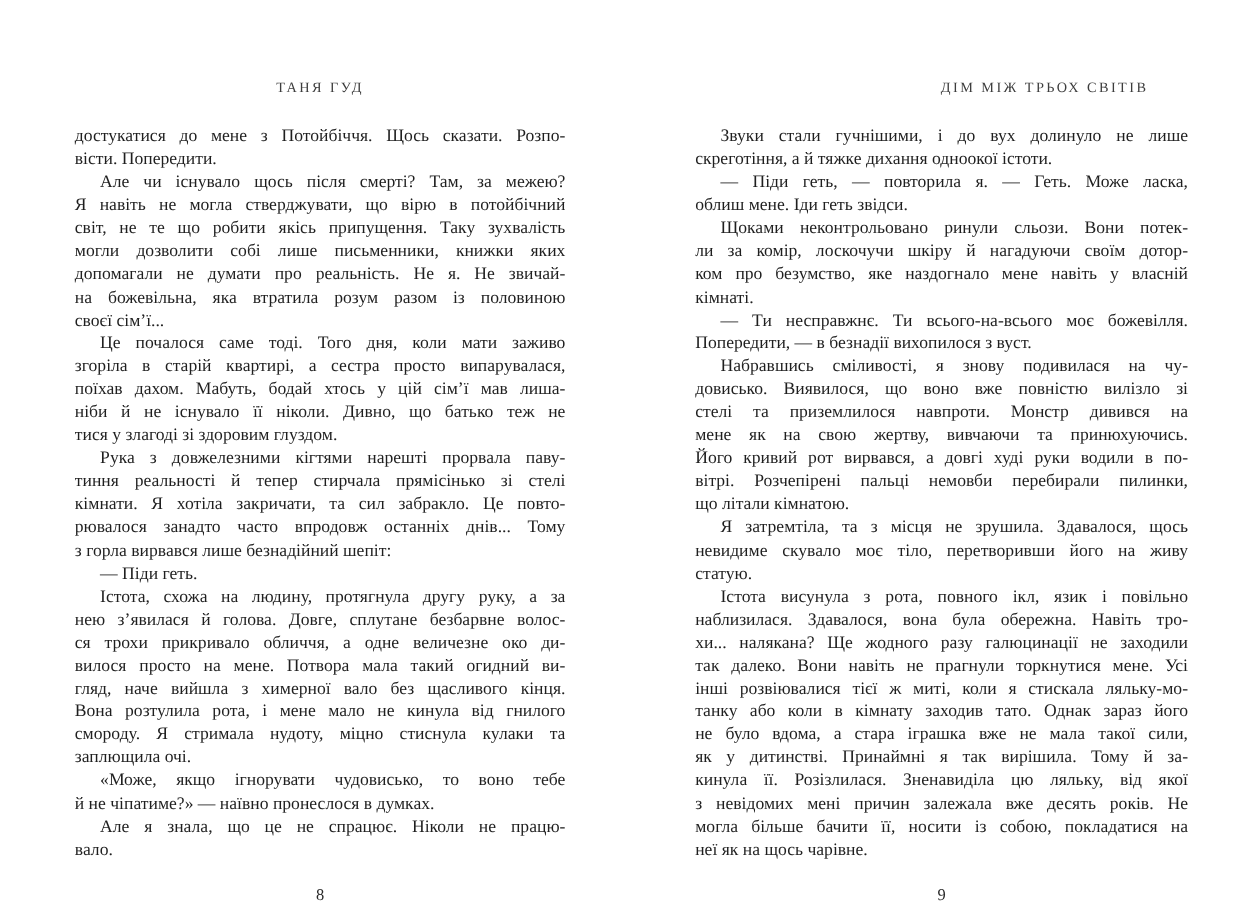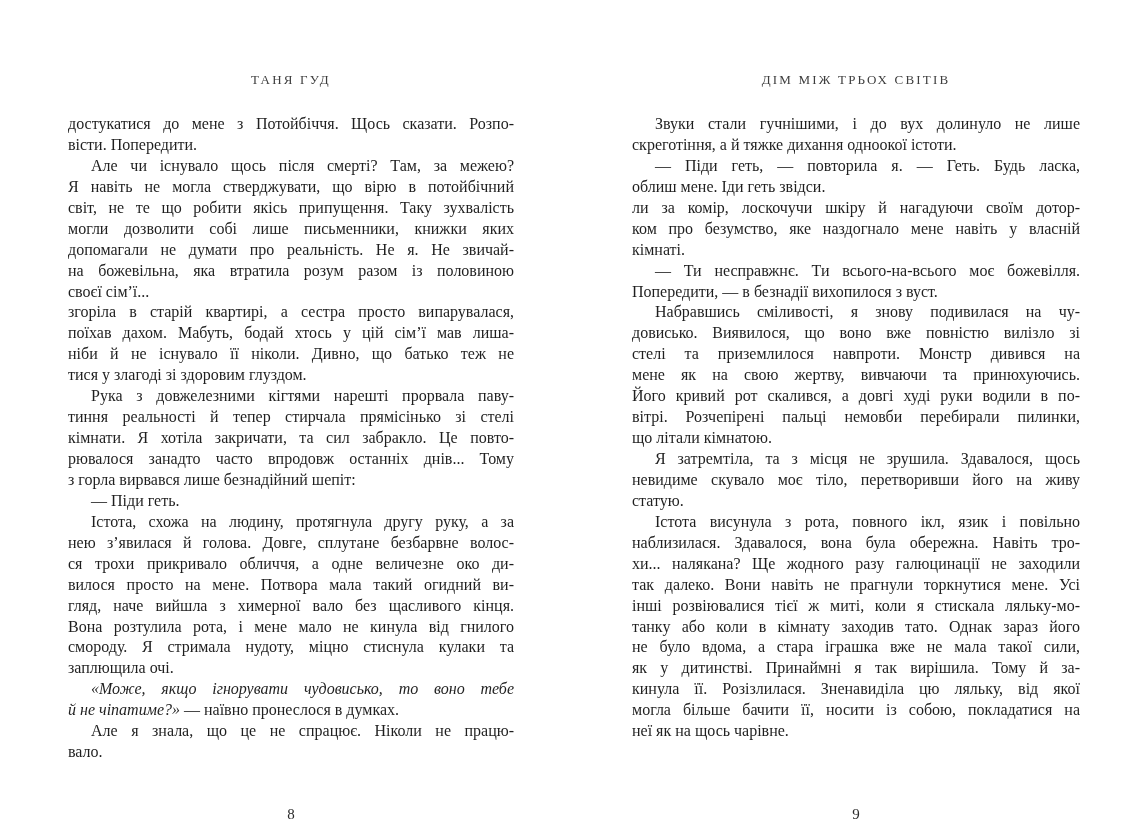--- a/index.html
+++ b/index.html
@@ -9,34 +9,34 @@
     font-family:"Liberation Serif","DejaVu Serif",serif;
     color:#1f1f1f;
     margin-top:30px;
   }
   .running-head {
     position:absolute; top:42px; height:16px;
     font-size:13px; letter-spacing:2.2px; color:#3d3d3d;
     text-align:center; white-space:nowrap;
   }
   .head-left  { left:68px;  width:446px; }
-  .head-right { left:632px; width:448px; }
+  .head-right { left:596px; width:448px;text-align:right; }
   .lines-block {
     position:absolute; top:84px; font-size:16px;
   }
   .lines-left  { left:68px;  width:446px; }
   .lines-right { left:632px; width:448px; }
   .line {
     height:20.95px; line-height:20.95px;
     text-align:justify; text-align-last:justify;
     white-space:normal;
   }
   .line.para-end { text-align-last:left; }
   .line.indent { text-indent:23px; }
-  .it { font-style:italic; }
+  .it { }
   .folio {
     position:absolute; top:776px; height:20px;
     font-size:15px; color:#2a2a2a; text-align:center;
   }
   .folio-left  { left:68px;  width:446px; }
   .folio-right { left:632px; width:448px; }
 </style>
 </head>
 <body>
 
@@ -49,20 +49,21 @@
   <div class="lines-block lines-left">
       <div class="line"><span>достукатися до мене з Потойбіччя. Щось сказати. Розпо-</span></div>
       <div class="line para-end"><span>вісти. Попередити.</span></div>
       <div class="line indent"><span>Але чи існувало щось після смерті? Там, за межею?</span></div>
       <div class="line"><span>Я навіть не могла стверджувати, що вірю в потойбічний</span></div>
       <div class="line"><span>світ, не те що робити якісь припущення. Таку зухвалість</span></div>
       <div class="line"><span>могли дозволити собі лише письменники, книжки яких</span></div>
       <div class="line"><span>допомагали не думати про реальність. Не я. Не звичай-</span></div>
       <div class="line"><span>на божевільна, яка втратила розум разом із половиною</span></div>
       <div class="line para-end"><span>своєї сім’ї...</span></div>
+      <div class="line indent"><span>Це почалося саме тоді. Того дня, коли мати заживо</span></div>
       <div class="line"><span>згоріла в старій квартирі, а сестра просто випарувалася,</span></div>
       <div class="line"><span>поїхав дахом. Мабуть, бодай хтось у цій сім’ї мав лиша-</span></div>
       <div class="line"><span>ніби й не існувало її ніколи. Дивно, що батько теж не</span></div>
       <div class="line para-end"><span>тися у злагоді зі здоровим глуздом.</span></div>
       <div class="line indent"><span>Рука з довжелезними кігтями нарешті прорвала паву-</span></div>
       <div class="line"><span>тиння реальності й тепер стирчала прямісінько зі стелі</span></div>
       <div class="line"><span>кімнати. Я хотіла закричати, та сил забракло. Це повто-</span></div>
       <div class="line"><span>рювалося занадто часто впродовж останніх днів... Тому</span></div>
       <div class="line para-end"><span>з горла вирвався лише безнадійний шепіт:</span></div>
       <div class="line indent para-end"><span>— Піди геть.</span></div>
@@ -76,46 +77,48 @@
       <div class="line para-end"><span>заплющила очі.</span></div>
       <div class="line indent"><span class="it">«Може, якщо ігнорувати чудовисько, то воно тебе</span></div>
       <div class="line para-end"><span class="it">й не чіпатиме?»</span><span> — наївно пронеслося в думках.</span></div>
       <div class="line indent"><span>Але я знала, що це не спрацює. Ніколи не працю-</span></div>
       <div class="line para-end"><span>вало.</span></div>
     </div>
 
   <div class="lines-block lines-right">
       <div class="line indent"><span>Звуки стали гучнішими, і до вух долинуло не лише</span></div>
       <div class="line para-end"><span>скреготіння, а й тяжке дихання одноокої істоти.</span></div>
-      <div class="line indent"><span>— Піди геть, — повторила я. — Геть. Будь ласка,</span></div>
+      <div class="line indent"><span>— Піди геть, — повторила я. — Геть. Може ласка,</span></div>
       <div class="line para-end"><span>облиш мене. Іди геть звідси.</span></div>
+      <div class="line indent"><span>Щоками неконтрольовано ринули сльози. Вони потек-</span></div>
       <div class="line"><span>ли за комір, лоскочучи шкіру й нагадуючи своїм дотор-</span></div>
       <div class="line"><span>ком про безумство, яке наздогнало мене навіть у власній</span></div>
       <div class="line para-end"><span>кімнаті.</span></div>
       <div class="line indent"><span>— Ти несправжнє. Ти всього-на-всього моє божевілля.</span></div>
       <div class="line para-end"><span>Попередити, — в безнадії вихопилося з вуст.</span></div>
       <div class="line indent"><span>Набравшись сміливості, я знову подивилася на чу-</span></div>
       <div class="line"><span>довисько. Виявилося, що воно вже повністю вилізло зі</span></div>
       <div class="line"><span>стелі та приземлилося навпроти. Монстр дивився на</span></div>
       <div class="line"><span>мене як на свою жертву, вивчаючи та принюхуючись.</span></div>
-      <div class="line"><span>Його кривий рот скалився, а довгі худі руки водили в по-</span></div>
+      <div class="line"><span>Його кривий рот вирвався, а довгі худі руки водили в по-</span></div>
       <div class="line"><span>вітрі. Розчепірені пальці немовби перебирали пилинки,</span></div>
       <div class="line para-end"><span>що літали кімнатою.</span></div>
       <div class="line indent"><span>Я затремтіла, та з місця не зрушила. Здавалося, щось</span></div>
       <div class="line"><span>невидиме скувало моє тіло, перетворивши його на живу</span></div>
       <div class="line para-end"><span>статую.</span></div>
       <div class="line indent"><span>Істота висунула з рота, повного ікл, язик і повільно</span></div>
       <div class="line"><span>наблизилася. Здавалося, вона була обережна. Навіть тро-</span></div>
       <div class="line"><span>хи... налякана? Ще жодного разу галюцинації не заходили</span></div>
       <div class="line"><span>так далеко. Вони навіть не прагнули торкнутися мене. Усі</span></div>
       <div class="line"><span>інші розвіювалися тієї ж миті, коли я стискала ляльку-мо-</span></div>
       <div class="line"><span>танку або коли в кімнату заходив тато. Однак зараз його</span></div>
       <div class="line"><span>не було вдома, а стара іграшка вже не мала такої сили,</span></div>
       <div class="line"><span>як у дитинстві. Принаймні я так вирішила. Тому й за-</span></div>
       <div class="line"><span>кинула її. Розізлилася. Зненавиділа цю ляльку, від якої</span></div>
+      <div class="line"><span>з невідомих мені причин залежала вже десять років. Не</span></div>
       <div class="line"><span>могла більше бачити її, носити із собою, покладатися на</span></div>
       <div class="line para-end"><span>неї як на щось чарівне.</span></div>
     </div>
 
   <div class="folio folio-left">8</div>
 
   <div class="folio folio-right">9</div>
 
 </div>
 

